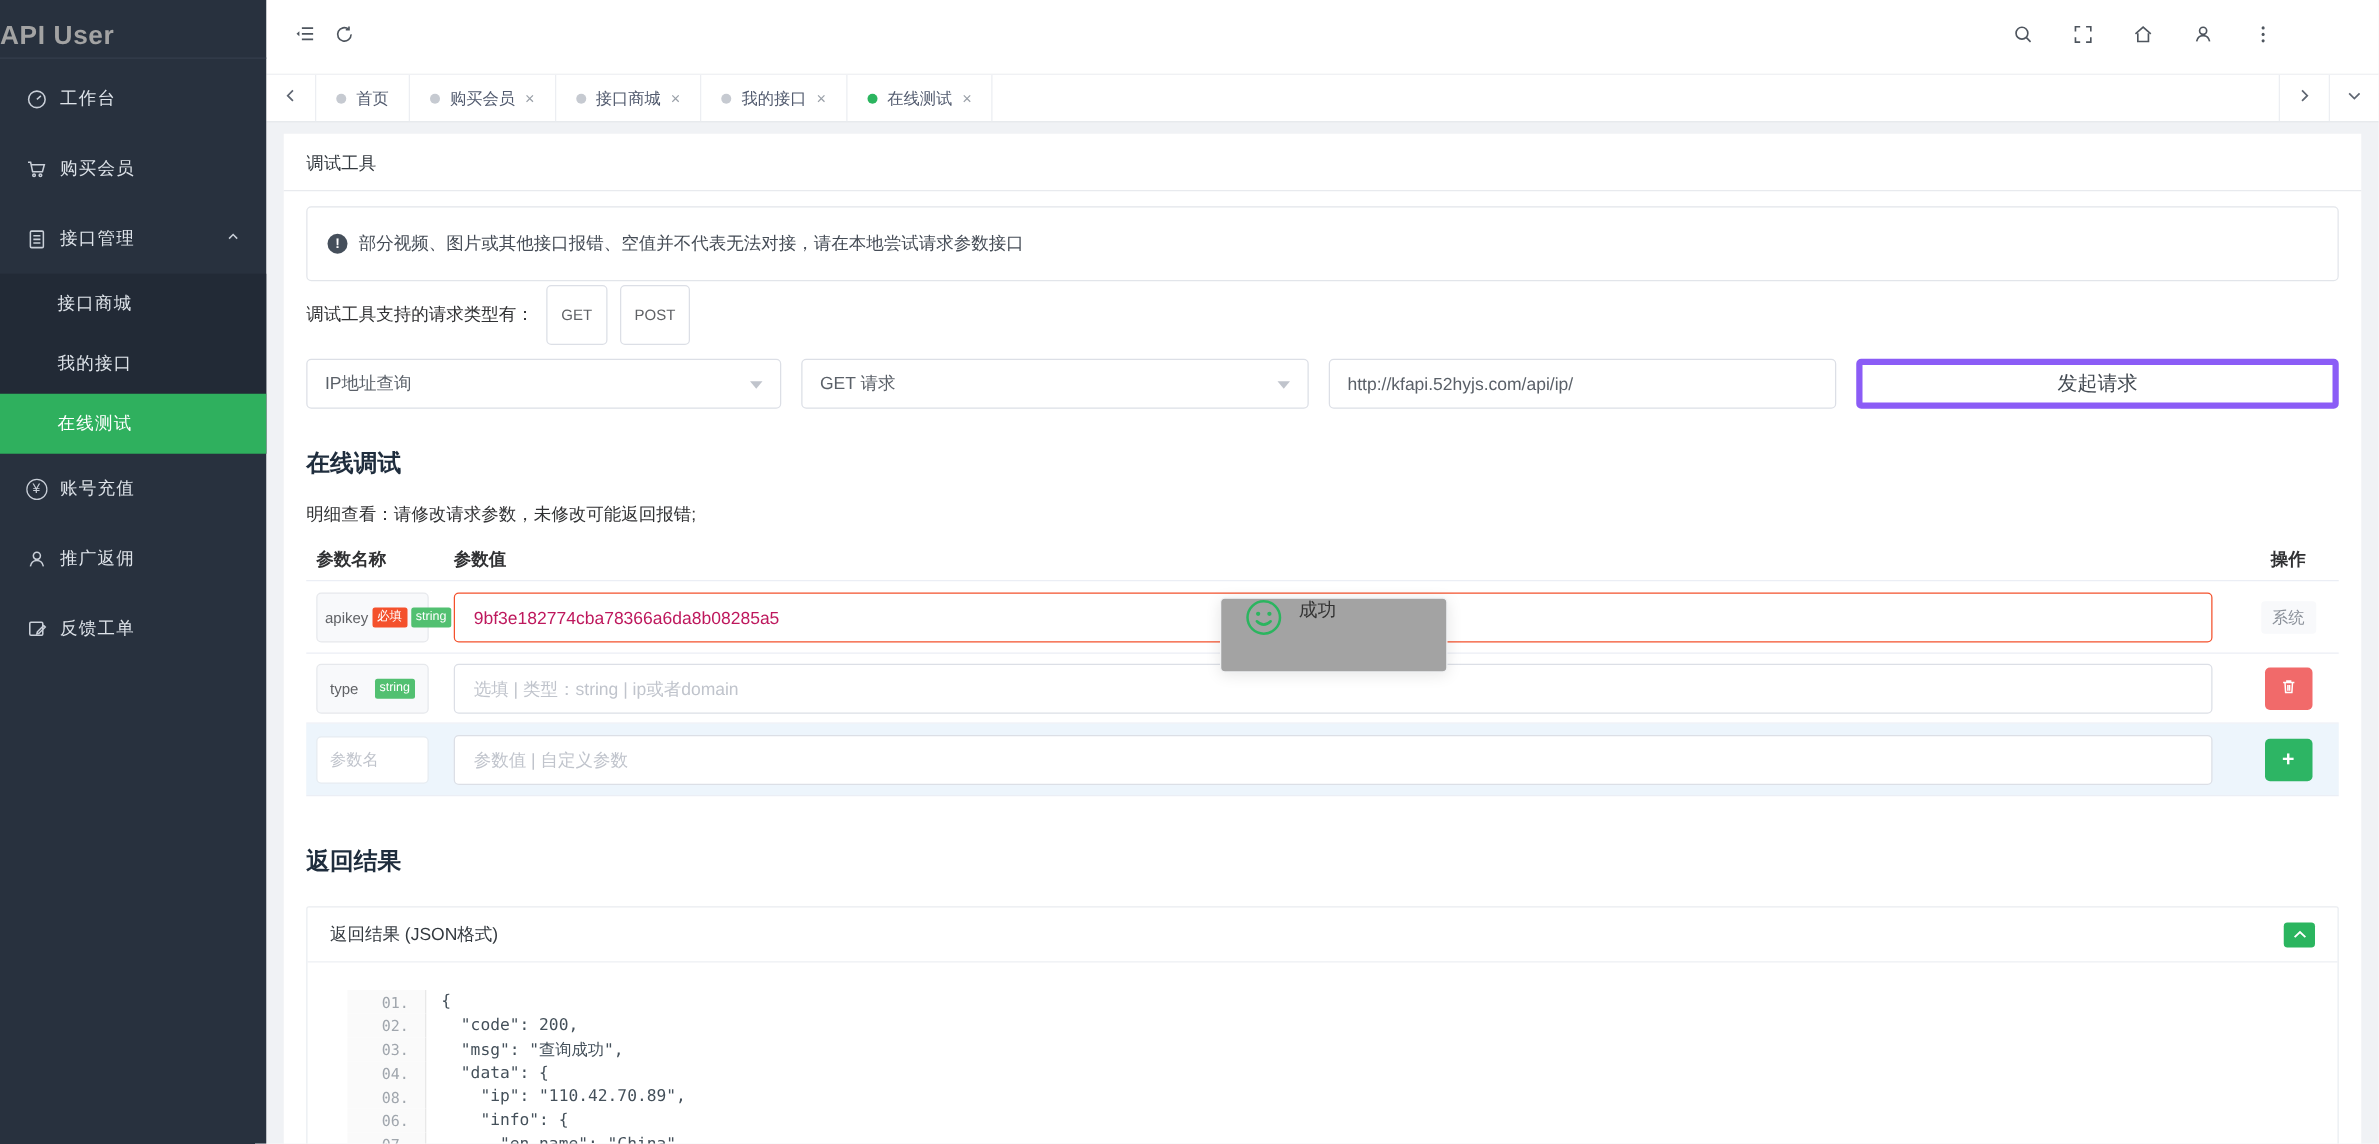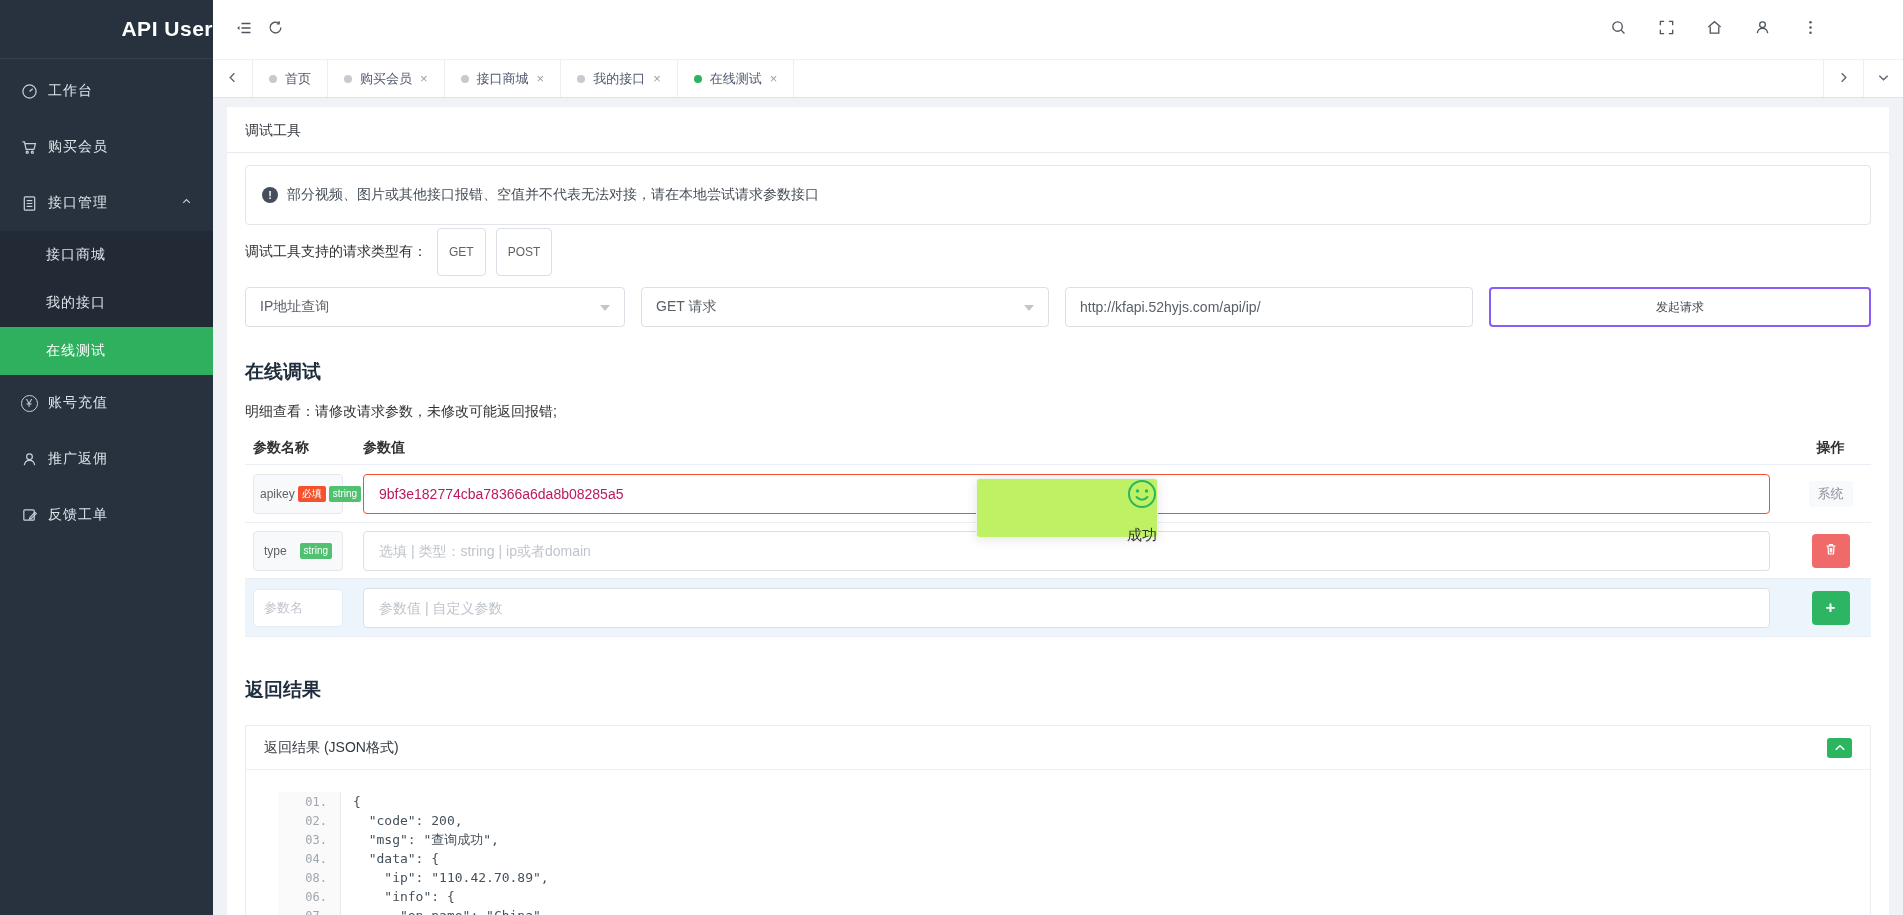--- a/index.html
+++ b/index.html
@@ -2,21 +2,21 @@
 <html><head>
 <meta charset="utf-8">
 <style>
   * { margin:0; padding:0; box-sizing:border-box; }
   html,body { width:1903px; height:915px; overflow:hidden; }
   body { font-family:"Liberation Sans","DejaVu Sans",sans-serif; background:#f0f2f5; }
   .app { position:relative; width:1903px; height:915px; overflow:hidden; }
 
   
   .sidebar { position:absolute; left:0; top:0; width:213px; height:915px; background:#28313e; z-index:20; }
-  .logo { height:59px; line-height:57px; text-align:right; font-size:21px; font-weight:bold; color:#ffffff; border-bottom:1px solid #343e4c; letter-spacing:.5px; }
+  .logo { height:47px; line-height:57px; text-align:left; font-size:21px; font-weight:bold; color:#a3a3a3; border-bottom:1px solid #343e4c; letter-spacing:.5px; }
   .menu { padding-top:4px; }
   .m-item { height:56px; display:flex; align-items:center; padding:0 16px 0 21px; color:#dfe4ea; font-size:14px; letter-spacing:1px; cursor:pointer; }
   .m-item .ico { width:17px; height:17px; margin-right:10px; display:inline-flex; }
   .m-item .grow { flex:1; }
   .m-item svg { stroke:#c9cfd8; fill:none; stroke-width:1.3; }
   .submenu { background:#222a36; }
   .s-item { height:48px; display:flex; align-items:center; padding-left:46px; color:#dfe4ea; font-size:14px; letter-spacing:1px; cursor:pointer; }
   .s-item.active { background:#2fb05e; color:#fff; }
   .yen-circle { width:17px; height:17px; border:1.2px solid #c9cfd8; border-radius:50%; margin-right:10px; display:flex; align-items:center; justify-content:center; font-size:11px; color:#c9cfd8; }
 
@@ -50,21 +50,21 @@
 
   .req-row { height:30px; display:flex; align-items:center; gap:10px; margin-bottom:20px; }
   .req-row .lbl { font-size:14px; color:#303133; }
   .method-box { border:1px solid #dcdfe6; border-radius:4px; padding:16px 11px; font-size:12px; color:#606266; background:#fff; cursor:pointer; }
 
   .sel-row { height:40px; display:flex; gap:16px; margin-bottom:32px; }
   .select { flex:1; height:40px; border:1px solid #dcdfe6; border-radius:4px; display:flex; align-items:center; padding:0 14px; font-size:14px; color:#5a6068; background:#fff; cursor:pointer; }
   .select:first-child { flex:0 0 380px; }
   .select .caret { margin-left:auto; width:0; height:0; border:5px solid transparent; border-top:6px solid #c0c4cc; transform:translateY(3px); }
   .url-input { flex:1; height:40px; border:1px solid #dcdfe6; border-radius:4px; padding:0 14px; font-size:14px; color:#5a6068; outline:none; }
-  .send-btn { flex:1; height:40px; border:2px solid #8b5cf6; border-radius:4px; background:#fff; font-size:12px; color:#424951; cursor:pointer; }
+  .send-btn { flex:1; height:40px; border:5px solid #8b5cf6; border-radius:4px; background:#fff; font-size:16px; color:#424951; cursor:pointer; }
 
   h2.sec { font-size:19px; font-weight:bold; color:#1f2d3d; line-height:26px; }
   .tip { margin-top:16px; font-size:14px; color:#303133; line-height:20px; }
 
   .ptable { margin-top:10px; border-bottom:1px solid #ebeef5; }
   .prow { display:grid; grid-template-columns:90px 1fr 81px; column-gap:20px; padding-left:8px; align-items:center; border-bottom:1px solid #ebeef5; }
   .prow.head { height:34px; border-top:1px solid #ebeef5; }
   .prow.head { border-top:none; }
   .prow.head .hc { font-size:14px; font-weight:bold; color:#303133; }
   .prow.head .hc.op { text-align:center; }
@@ -90,21 +90,21 @@
   .rescard { margin-top:22px; border:1px solid #e9ecf0; border-radius:2px; }
   .rescard-h { height:44px; display:flex; align-items:center; padding:0 18px; font-size:14px; color:#33393f; border-bottom:1px solid #edf0f4; }
   .collapse-btn { margin-left:auto; width:25px; height:20px; background:#2bb55f; border:none; border-radius:3px; display:flex; align-items:center; justify-content:center; cursor:pointer; }
   .collapse-btn svg { stroke:#fff; fill:none; stroke-width:1.8; }
   .codewrap { padding:22px 0 0 32px; }
   .code-line { display:flex; height:19px; align-items:center; }
   .code-line .no { width:63px; flex:0 0 63px; background:#fafafa; border-right:1px solid #e8e8e8; text-align:right; padding-right:13px; font-family:"DejaVu Sans Mono","Liberation Mono",monospace; font-size:12px; color:#a0a6ad; align-self:stretch; display:flex; align-items:center; justify-content:flex-end; }
   .code-line .txt { padding-left:12px; font-family:"DejaVu Sans Mono","Liberation Mono",monospace; font-size:13px; color:#44505a; white-space:pre; }
 
   
-  .toast { position:absolute; left:976px; top:478px; width:182px; height:60px; background:#bef264; border:1px solid #f0f1f3; border-radius:4px; box-shadow:0 2px 12px rgba(0,0,0,.1); display:flex; align-items:flex-end; gap:13px; padding-left:19px; z-index:100;flex-direction:column; }
+  .toast { position:absolute; left:976px; top:478px; width:182px; height:60px; background:#a3a3a3; border:1px solid #f0f1f3; border-radius:4px; box-shadow:0 2px 12px rgba(0,0,0,.1); display:flex; align-items:flex-start; gap:13px; padding-left:19px; z-index:100; }
   .toast .msg { font-size:15px; color:#333; }
 </style>
 </head>
 <body>
 
 <div class="app">
 
   <aside class="sidebar">
     <div class="logo">API User</div>
     <nav class="menu">

